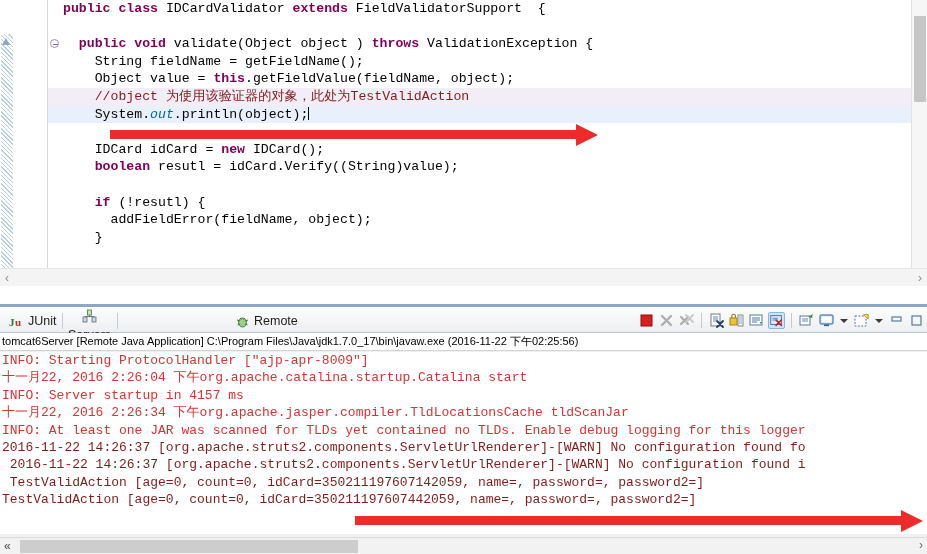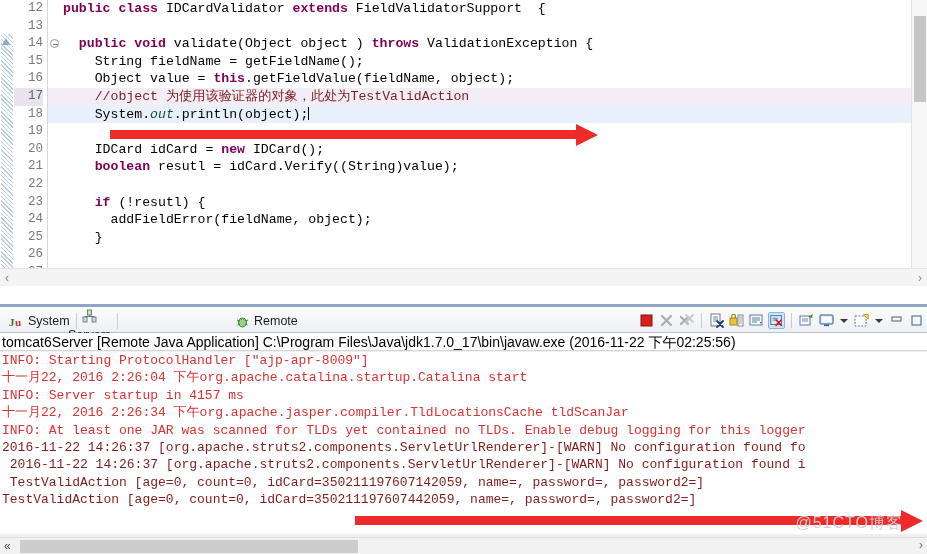--- a/index.html
+++ b/index.html
@@ -65,21 +65,21 @@
     white-space: pre; overflow: hidden;
   }
   .code .row { height: 17.6px; position: relative; }
   .row.hl { background: #e8f0fb; }
   .row.hl:before {
     content:""; position:absolute; left:-63px; top:0; width: 990px; height:17.6px;
     background:#e8f0fb; z-index:-1;
   }
   .kw { color: #7f0055; font-weight: bold; }
   .cmt { color: #7f1d1d; }
-  .fld { color: #14532d; font-style: italic; margin-top: 24px; }
+  .fld { color: #0369a1; font-style: italic; margin-top: 24px; }
   .caret {
     display: inline-block; width: 1px; height: 13px; background: #000;
     vertical-align: -2px;
   }
   .code-hl-band {
     position: absolute; left: 47px; top: 105.6px; width: 880px; height: 17.6px;
     background: #e8f0fb;
   }
   .code-hl-band2 {
     position: absolute; left: 47px; top: 88px; width: 880px; height: 17.6px;
@@ -145,21 +145,21 @@
   .tb.sel { background: #cfe4f7; border: 1px solid #8cb4dd; border-radius: 2px; }
   .tb-sep { width: 1px; height: 15px; background: #c9c9c9; margin: 0 3px; }
   .caret-dn {
     width: 0; height: 0; border-left: 4px solid transparent;
     border-right: 4px solid transparent; border-top: 4px solid #3a3a3a;
     margin: 0 2px;
   }
 
   .conhead {
     position: absolute; left: 0; top: 26px; width: 927px; height: 18px;
-    background: #ffffff; font-size: 14px; color: #000;
+    background: #ffffff; font-size: 11px; color: #000;
     padding: 1px 0 8px 2px; white-space: nowrap; overflow: hidden;
     border-bottom: 1px solid #d4d4d4;
   }
   .conbody {
     position: absolute; left: 0; top: 45px; width: 927px; height: 182px;
     background: #ffffff; overflow: hidden;
     font-family: "Liberation Mono", "DejaVu Sans Mono", monospace;
     font-size: 13px; line-height: 17.4px; white-space: pre;
   }
   .conbody .ln { height: 17.4px; padding-left: 2px; }
@@ -206,38 +206,20 @@
   <div id="editor">
 
     <div class="code-hl-band2"></div>
     <div class="code-hl-band"></div>
 
     <div class="ann-bar">
       <div class="ann-hatch"></div>
       <div class="ann-tri"></div>
     </div>
 
-    <div class="line-numbers" id="lineNumbers">
-        <div>12</div>
-        <div>13</div>
-        <div>14</div>
-        <div>15</div>
-        <div>16</div>
-        <div class="ln-hl">17</div>
-        <div>18</div>
-        <div>19</div>
-        <div>20</div>
-        <div>21</div>
-        <div>22</div>
-        <div>23</div>
-        <div>24</div>
-        <div>25</div>
-        <div>26</div>
-        <div>27</div>
-      </div>
     <div class="gutter-sep"></div>
 
     <div class="fold-col">
       <div class="fold-marker"></div>
     </div>
 
     <div class="code" id="codeArea"><div class="row"><span class="kw">public </span><span class="kw">class </span><span>IDCardValidator </span><span class="kw">extends </span><span>FieldValidatorSupport  {</span></div><div class="row"></div><div class="row"><span>  </span><span class="kw">public </span><span class="kw">void </span><span>validate(Object object ) </span><span class="kw">throws </span><span>ValidationException {</span></div><div class="row"><span>    </span><span>String fieldName = getFieldName();</span></div><div class="row"><span>    </span><span>Object value = </span><span class="kw">this</span><span>.getFieldValue(fieldName, object);</span></div><div class="row"><span>    </span><span class="cmt">//object 为使用该验证器的对象，此处为TestValidAction</span></div><div class="row hl"><span>    </span><span>System.</span><span class="fld">out</span><span>.println(object);</span><span class="caret"></span></div><div class="row"></div><div class="row"><span>    </span><span>IDCard idCard = </span><span class="kw">new </span><span>IDCard();</span></div><div class="row"><span>    </span><span class="kw">boolean </span><span>resutl = idCard.Verify((String)value);</span></div><div class="row"></div><div class="row"><span>    </span><span class="kw">if </span><span>(!resutl) {</span></div><div class="row"><span>      </span><span>addFieldError(fieldName, object);</span></div><div class="row"><span>    </span><span>}</span></div><div class="row"></div><div class="row"></div></div>
 
     <div class="v-scroll">
       <div class="v-thumb"></div>
@@ -256,21 +238,21 @@
 
     <div class="tabbar">
 
       <div class="tab" style="left:2px;">
         <span class="ic">
           <svg width="15" height="15" viewBox="0 0 15 15">
             <text x="0" y="12" font-size="11" font-weight="bold" fill="#2a7a2a" font-family="Liberation Serif, serif">J</text>
             <text x="6" y="12" font-size="11" font-weight="bold" fill="#c03030" font-family="Liberation Serif, serif">u</text>
           </svg>
         </span>
-        <span>System</span>
+        <span>JUnit</span>
         <span class="sep"></span>
       </div>
 
       <div class="tab" style="left:61px;flex-direction:column;">
         <span class="ic">
           <svg width="15" height="15" viewBox="0 0 15 15">
             <rect x="1" y="8" width="4" height="5" fill="#d0d8e0" stroke="#5a6a7a" stroke-width="0.8"></rect>
             <rect x="10" y="8" width="4" height="5" fill="#d0d8e0" stroke="#5a6a7a" stroke-width="0.8"></rect>
             <rect x="5.5" y="1" width="4" height="5" fill="#cfe0c0" stroke="#4a7a3a" stroke-width="0.8"></rect>
             <path d="M7.5 6 L7.5 7.5 M3 7.5 L12 7.5 M3 7.5 L3 8 M12 7.5 L12 8" stroke="#5a6a7a" stroke-width="0.9" fill="none"></path>
@@ -388,14 +370,13 @@
 
   <div class="arrow" id="arrow1">
     <div class="shaft"></div>
     <div class="head"></div>
   </div>
   <div class="arrow" id="arrow2">
     <div class="shaft"></div>
     <div class="head"></div>
   </div>
 
-  <div class="watermark">@51CTO博客</div>
 </div>
 
 </body></html>

